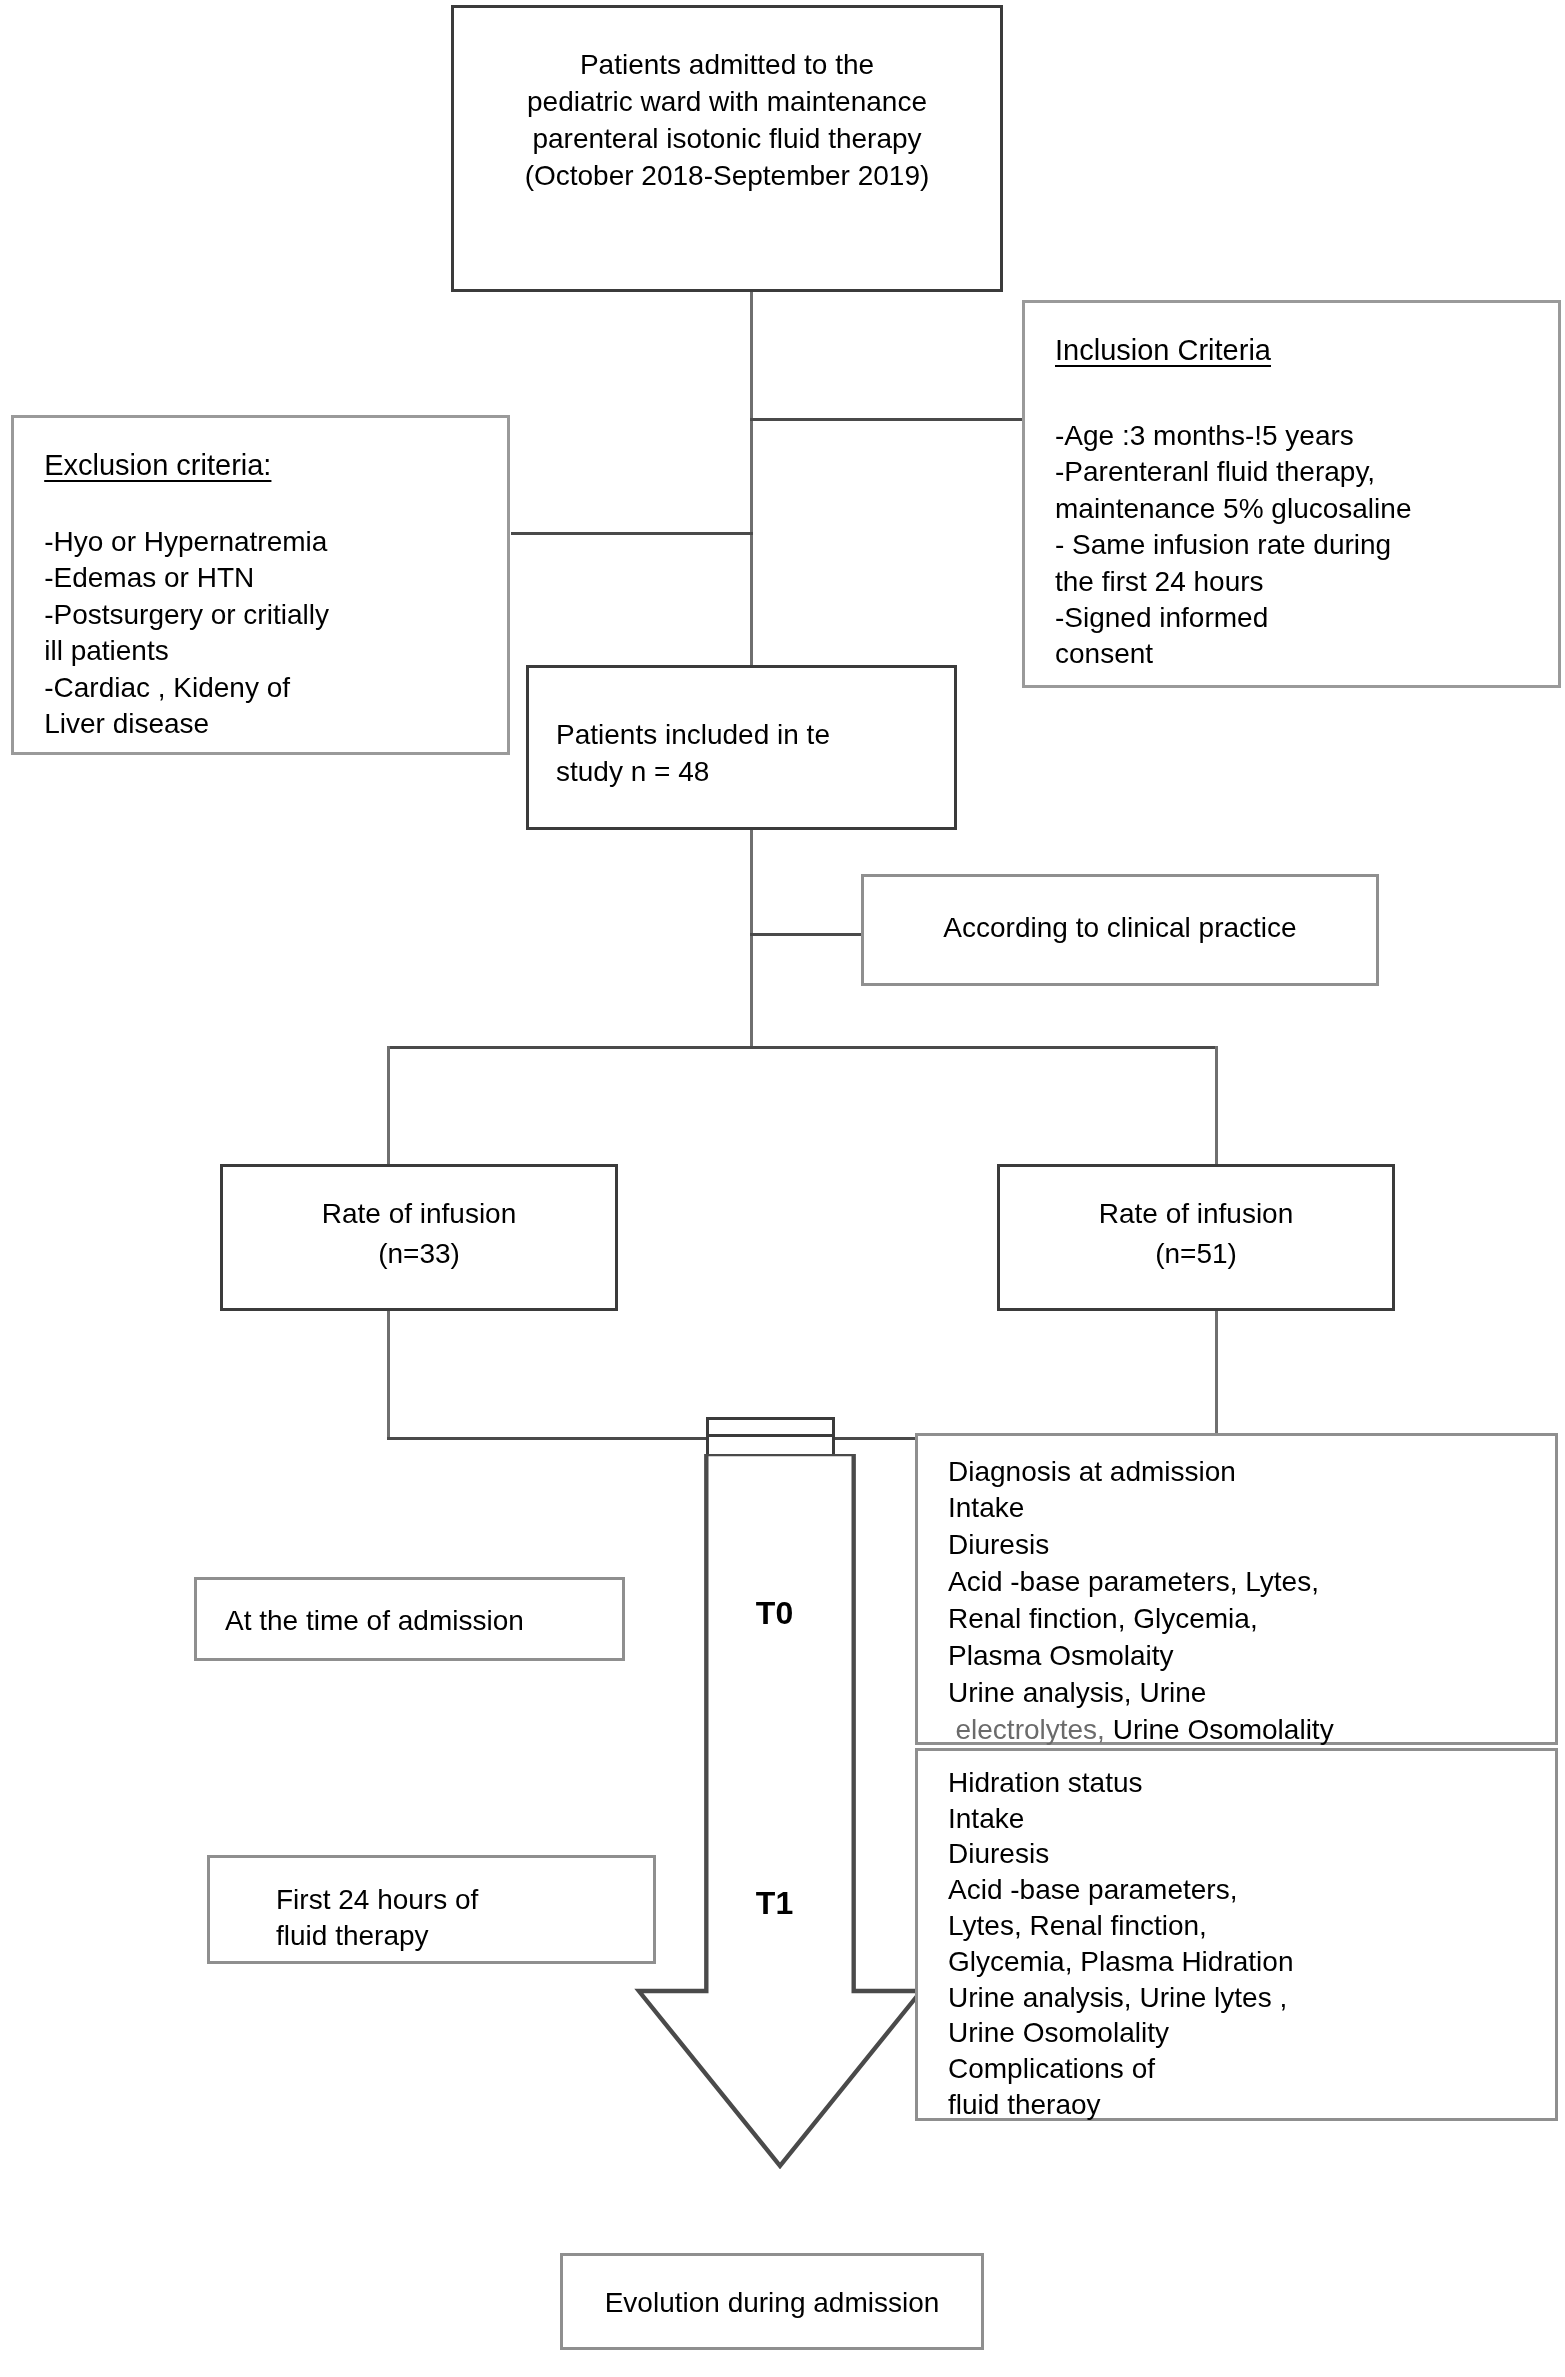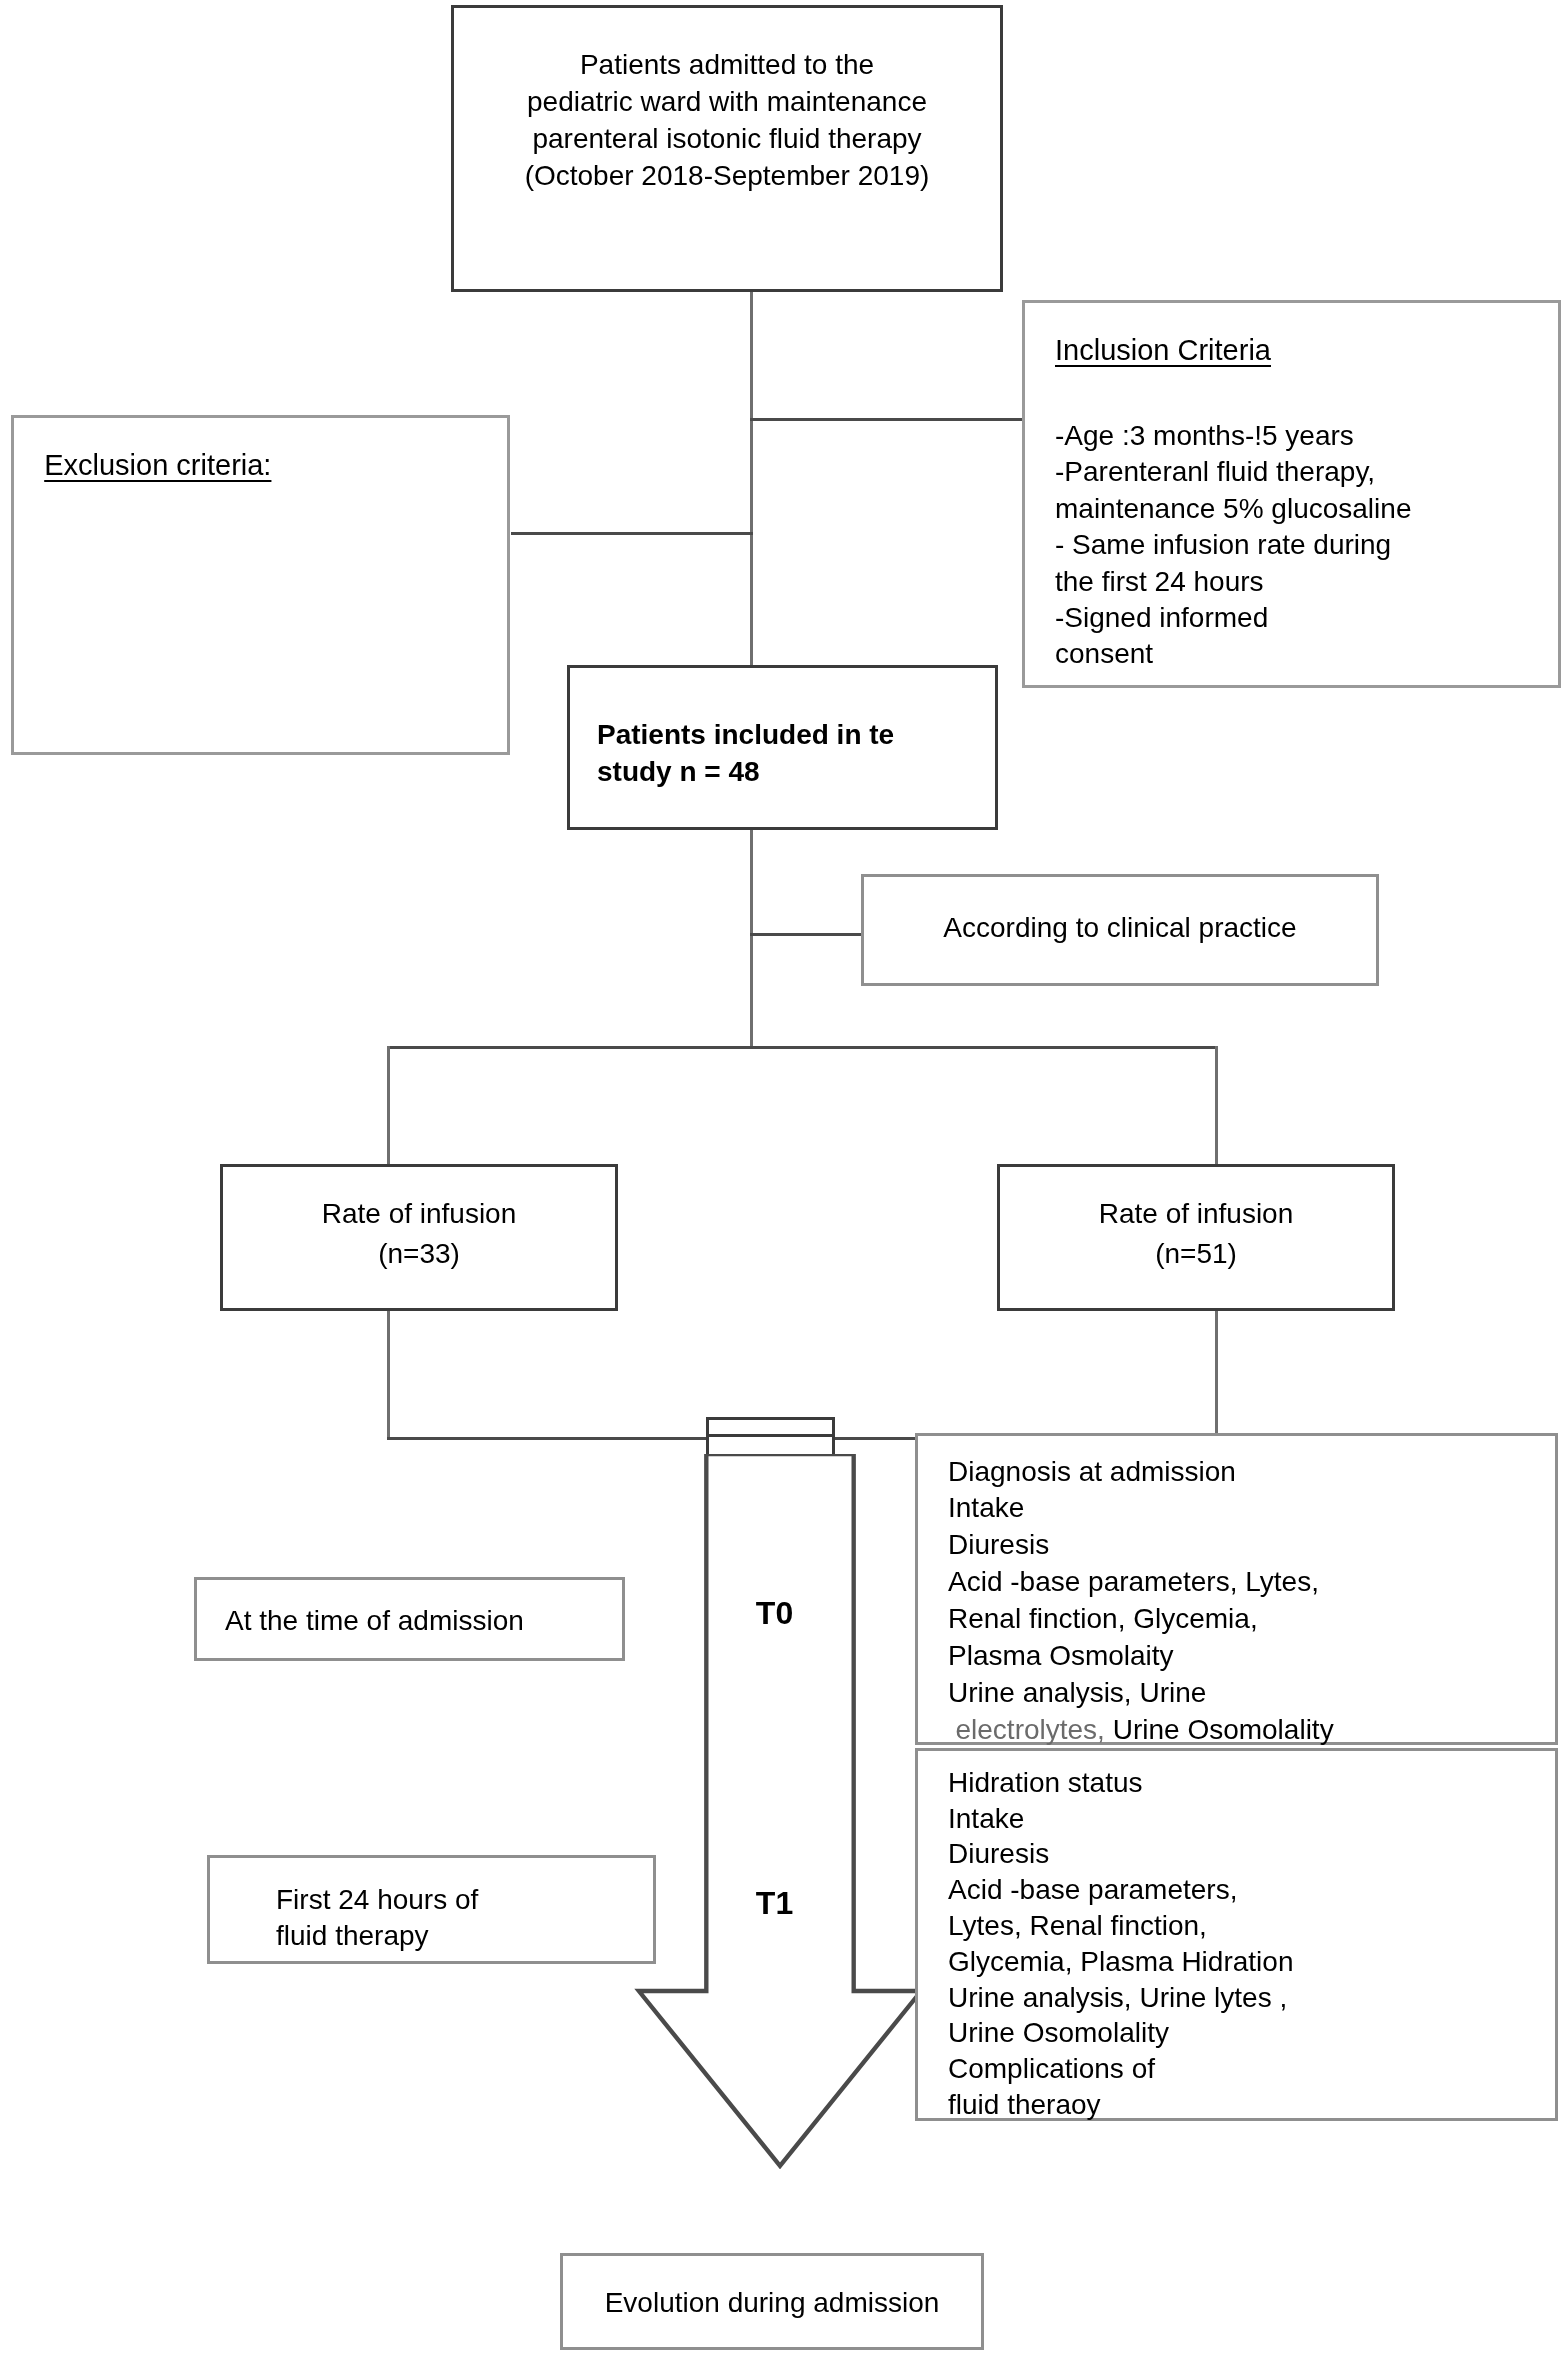--- a/index.html
+++ b/index.html
@@ -83,23 +83,31 @@
       <div>maintenance 5% glucosaline</div>
       <div>- Same infusion rate during</div>
       <div>the first 24 hours</div>
       <div>-Signed informed</div>
       <div>consent</div>
     </div>
   </div>
 
   <div class="box box-gray" style="left:11.2px; top:415px; width:499px; height:340px;">
     <div style="position:absolute; left:30px; top:30px; font-size:29px; text-decoration:underline; text-underline-offset:5px;">Exclusion criteria:</div>
+    <div style="position:absolute; left:30px; top:106px; font-size:28px; line-height:1.30;">
+      <div>-Hyo or Hypernatremia</div>
+      <div>-Edemas or HTN</div>
+      <div>-Postsurgery or critially</div>
+      <div>ill patients</div>
+      <div>-Cardiac , Kideny of</div>
+      <div>Liver disease</div>
+    </div>
   </div>
 
-  <div class="box box-dark" style="left:567px; top:665px; width:431px; height:165px;font-weight:bold;">
+  <div class="box box-dark" style="left:526px; top:665px; width:431px; height:165px;">
     <div class="txt" style="left:27px; top:49px; font-size:28px; line-height:1.32;">Patients included in te
 study n =  48</div>
   </div>
 
   <div class="box box-thin" style="left:861px; top:874px; width:518px; height:112px;">
     <div class="txt" style="left:0; right:0; top:34px; text-align:center; font-size:28px;">According to clinical practice</div>
   </div>
 
   <div class="box box-dark" style="left:220px; top:1164px; width:398px; height:147px;">
     <div class="txt" style="left:0; right:0; top:30px; text-align:center; font-size:28px;">Rate of infusion</div>

